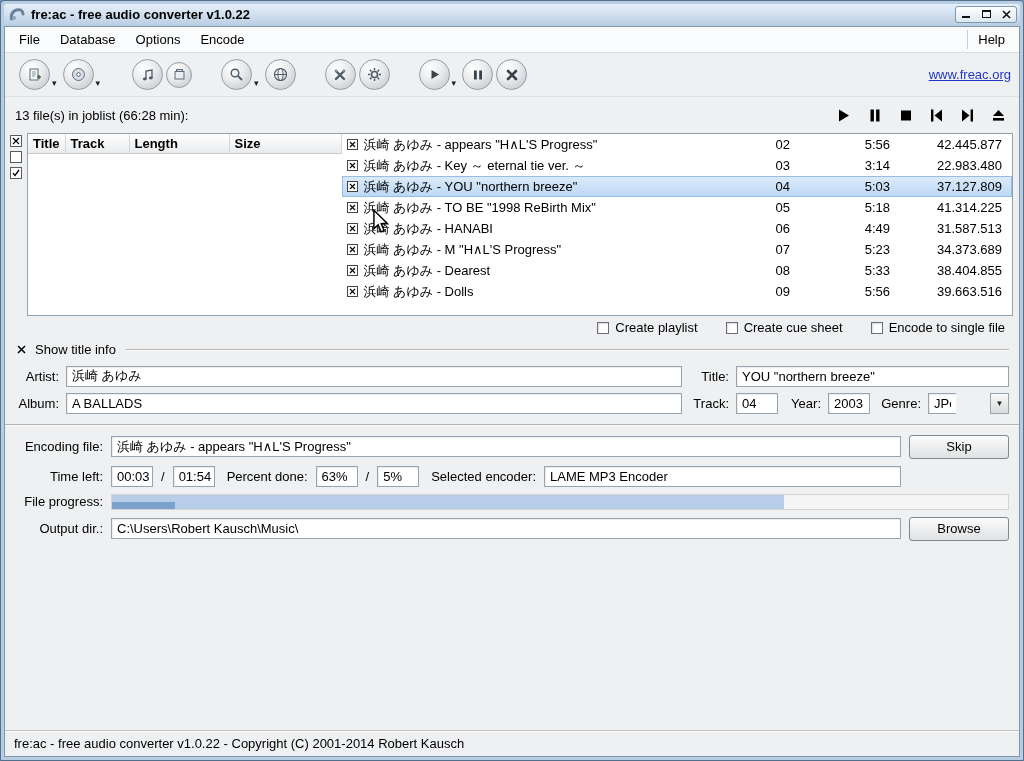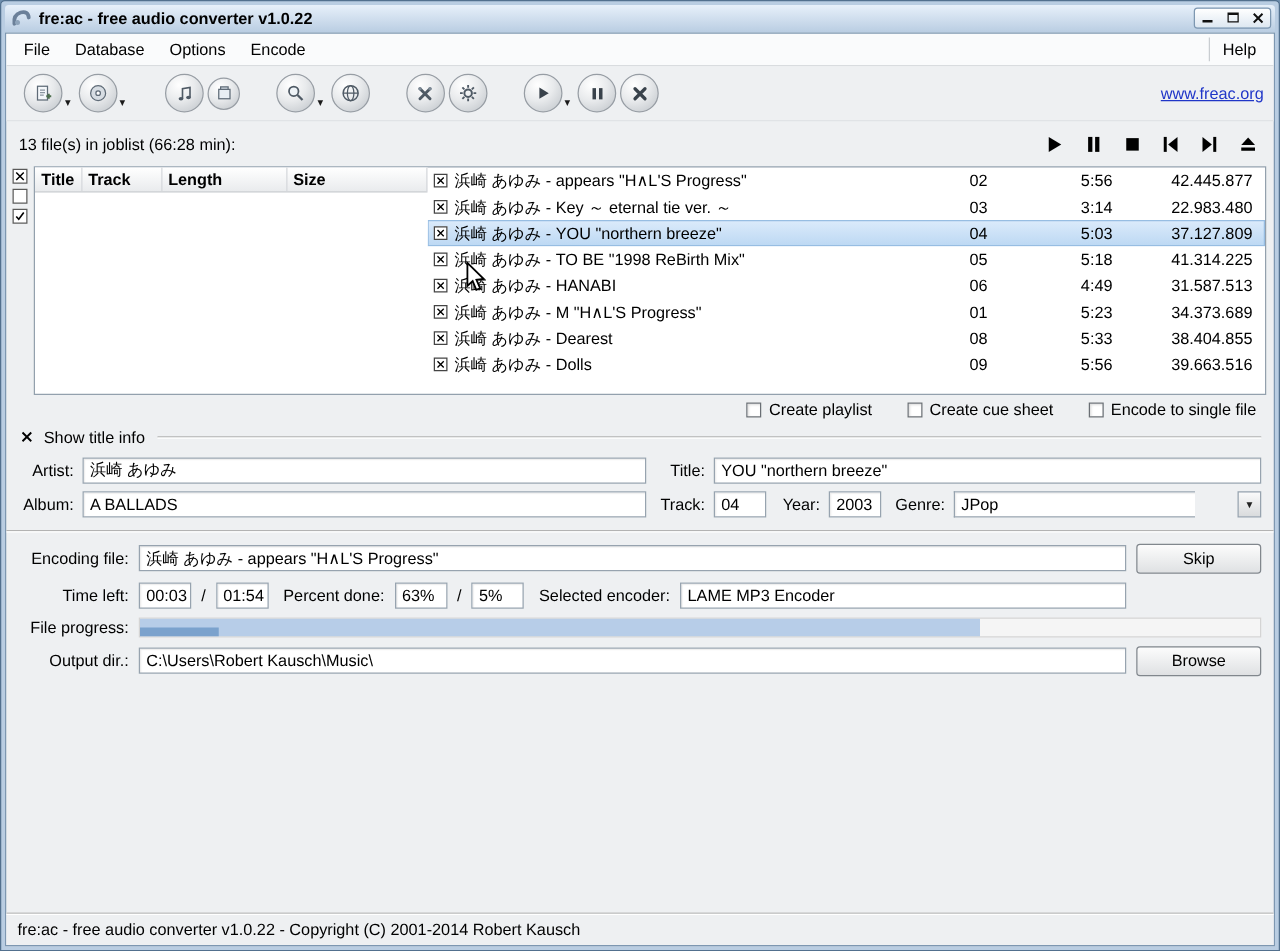--- a/index.html
+++ b/index.html
@@ -74,21 +74,21 @@
   .sec-head { display: flex; align-items: center; gap: 7px; height: 20px; }
   .xbtn { width: 13px; height: 13px; display: flex; align-items: center; justify-content: center; }
   .rule { flex: 1; height: 2px; border-top: 1px solid #b3b3b3; border-bottom: 1px solid #fff; margin-left: 3px; }
   .frow { display: flex; align-items: center; margin: 6px 0; gap: 7px; }
   .flabel { text-align: right; white-space: nowrap; flex: none; }
   .w44 { width: 44px; } .w40 { width: 40px; } .w36 { width: 36px; }
   .field { height: 21px; border: 1px solid #97a3af; background: #fff; padding: 2px 5px; font: inherit;
     box-shadow: inset 1px 1px 1px rgba(0,0,0,.08); white-space: nowrap; overflow: hidden; }
   input.field { outline: none; }
   div.field { line-height: 16px; }
-  .fw-big { width: 451px; flex: none; }
+  .fw-big { width: 616px; flex: none; }
   .fw-sm { width: 42px; flex: none; }
   .fw-flex { flex: 1; min-width: 0; }
   .combo { flex: 1; min-width: 0; display: flex; gap: 34px; }
   .combo input { flex: 1; min-width: 0; border-right: none; }
   .combo-btn { width: 19px; height: 21px; flex: none; background: linear-gradient(#fafafa, #d9dbdd); border: 1px solid #97a3af;
     display: flex; align-items: center; justify-content: center; font-size: 8px; color: #222; }
   .etch { height: 2px; flex: none; border-top: 1px solid #b3b3b3; border-bottom: 1px solid #fff; margin: 5px 0 4px 0; }
   
   .encoding { flex: none; padding: 2px 10px 0 10px; }
   .erow { display: flex; align-items: center; margin: 7px 0; gap: 8px; }
@@ -359,21 +359,21 @@
   </div>
             <div class="row">
     <span class="c-title">
       <span class="rowchk">
         <svg width="7" height="7" viewBox="0 0 7 7">
                     <path d="M1 1 L6 6 M6 1 L1 6" stroke="#000" stroke-width="1.1"></path>
                   </svg>
       </span>
       <span>浜崎 あゆみ - M "H∧L'S Progress"</span>
     </span>
-    <span class="c-track">01</span>
+    <span class="c-track">07</span>
     <span class="c-length">5:23</span>
     <span class="c-size">34.373.689</span>
   </div>
             <div class="row">
     <span class="c-title">
       <span class="rowchk">
         <svg width="7" height="7" viewBox="0 0 7 7">
                     <path d="M1 1 L6 6 M6 1 L1 6" stroke="#000" stroke-width="1.1"></path>
                   </svg>
       </span>

